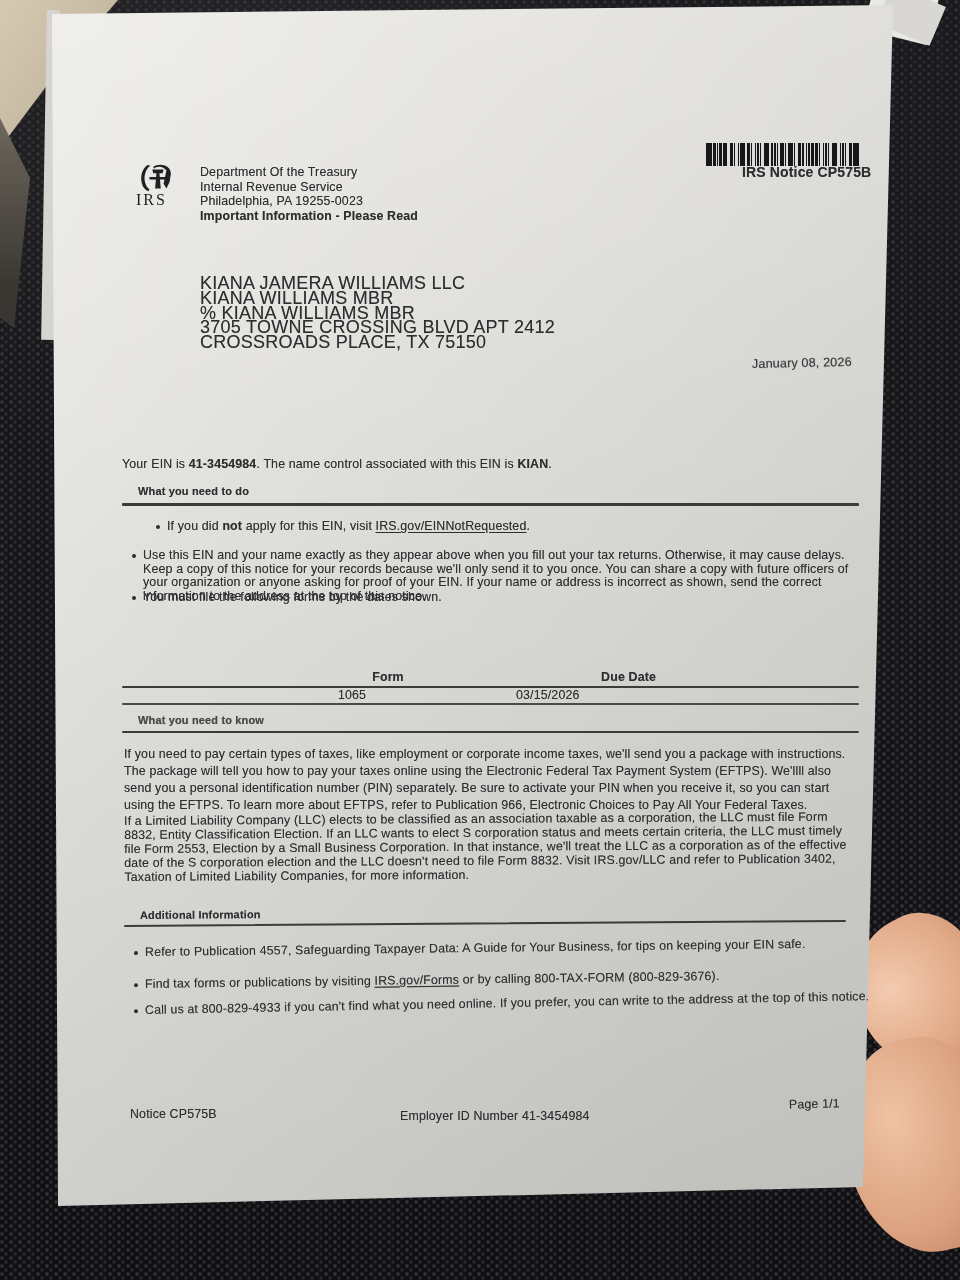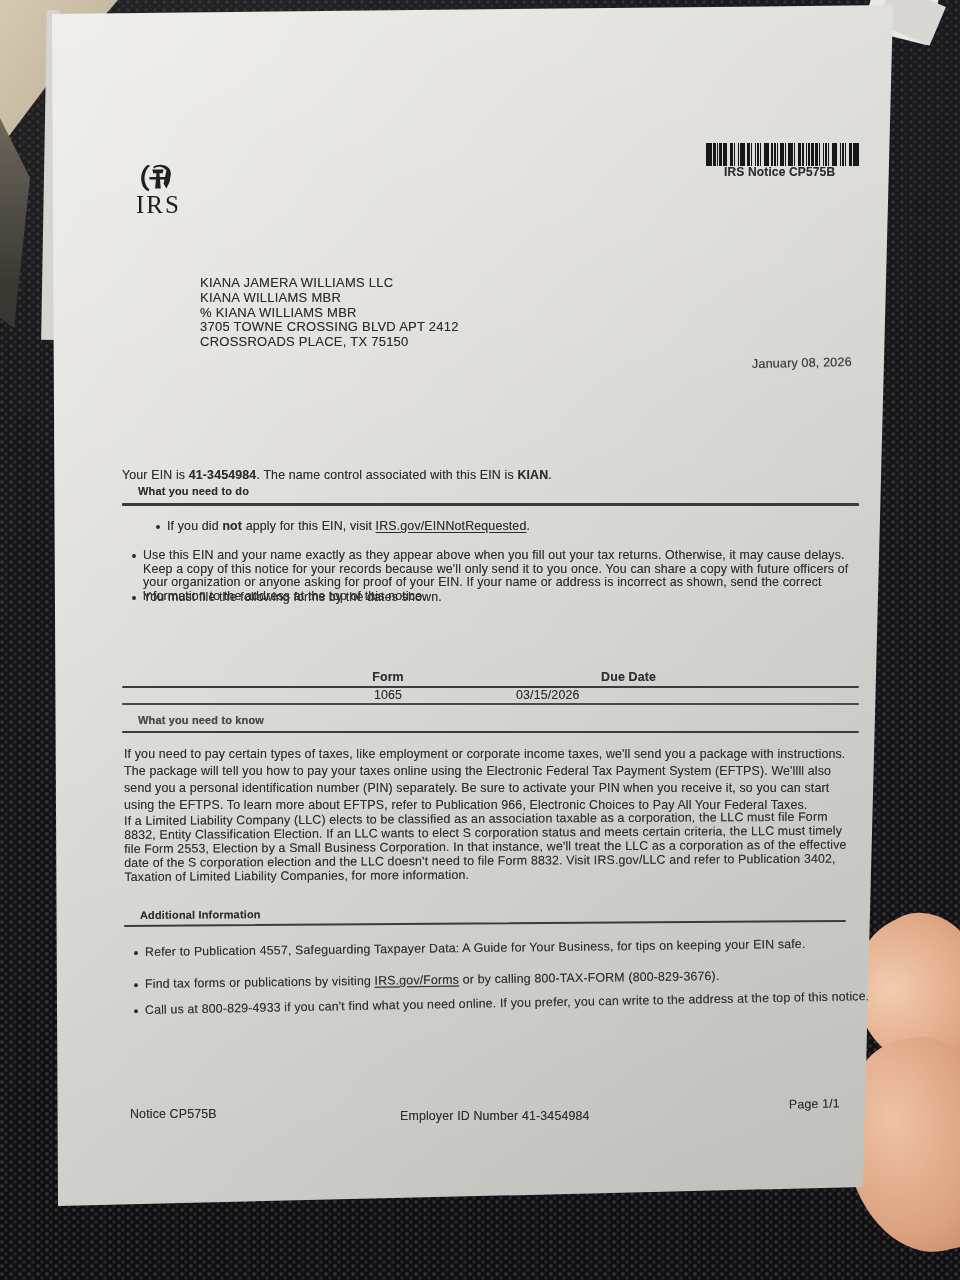--- a/index.html
+++ b/index.html
@@ -43,46 +43,46 @@
   .t{font-size:12.4px;line-height:13.6px;letter-spacing:.15px;text-shadow:0 0 .4px rgba(46,46,48,.45);}
   .bold{font-weight:bold;}
   .nw{white-space:nowrap;}
   .u{text-decoration:underline;text-underline-offset:2px;}
   .rule{height:2px;background:#3b3b3d;border-radius:1px;}
   .heading{font-weight:bold;font-size:11px;white-space:nowrap;margin-left:16px;}
   .bullet{padding-left:0;}
   .bullet::before{content:"";position:absolute;left:-11px;top:5px;width:4px;height:4px;border-radius:50%;background:#2e2e30;}
   
   .logo-mark{left:138px;top:163px;width:38px;height:32px;}
-  .logo-text{left:136px;top:191px;font-family:"Liberation Serif",serif;font-size:25px;letter-spacing:2px;color:#1e1e20;}
+  .logo-text{left:136px;top:191px;font-family:"Liberation Serif",serif;font-size:16px;letter-spacing:2px;color:#1e1e20;}
   .agency{left:200px;top:165px;font-size:12.4px;line-height:14.6px;}
   .agency div{position:static;}
   .barcode{left:706px;top:143px;width:153px;height:23px;background-color:#dcdcd8;
     background-image:
       linear-gradient(90deg,#17171a 0 5px,transparent 5px calc(100% - 5px),#17171a calc(100% - 5px) 100%),
       repeating-linear-gradient(90deg,#17171a 0 2px,transparent 2px 3px,#17171a 3px 4px,transparent 4px 7px,#17171a 7px 10px,transparent 10px 11px,#17171a 11px 12px,transparent 12px 15px,#17171a 15px 16px,transparent 16px 17px),
       repeating-linear-gradient(90deg,transparent 0 5px,#17171a 5px 6px,transparent 6px 13px,#17171a 13px 16px,transparent 16px 19px,#17171a 19px 20px,transparent 20px 23px);}
-  .notice-label{left:724px;top:166px;font-weight:bold;font-size:12px;white-space:nowrap;}
-  .recipient{left:200px;top:276px;font-size:13px;line-height:14.8px;letter-spacing:.25px;}
+  .notice-label{left:742px;top:166px;font-weight:bold;font-size:14px;white-space:nowrap;}
+  .recipient{left:200px;top:276px;font-size:18px;line-height:14.8px;letter-spacing:.25px;}
   .recipient div{position:static;}
   .date{left:752px;top:357px;font-size:12.6px;color:#3a3a3e;transform:rotate(-1.2deg);
     text-shadow:0 0 1px rgba(60,60,60,.55);white-space:nowrap;}
   .title{left:122px;top:424px;font-size:15.8px;font-weight:bold;white-space:nowrap;}
-  .ein-line{left:122px;top:458px;margin-top:11px;}
+  .ein-line{left:122px;top:458px;}
   .ein-line span{position:static;}
   .h-todo{left:122px;top:485px;}
   .rule-todo{left:122px;top:503px;width:737px;height:2.5px;}
   .b1{left:143px;top:520px;margin-left:24px;}
   .b1 span{position:static;}
   .b2{left:143px;top:549px;width:714px;}
   .b3{left:143px;top:591px;}
   .th-form{left:338px;top:671px;width:100px;text-align:center;font-weight:bold;}
   .th-due{left:516px;top:671px;width:140px;text-align:right;font-weight:bold;}
   .rule-t1{left:122px;top:686px;width:737px;height:2px;}
-  .td-form{left:338px;top:689px;width:100px;text-align:center;}
+  .td-form{left:338px;top:689px;width:100px;text-align:left;}
   .td-due{left:516px;top:689px;width:140px;text-align:left;}
   .rule-t2{left:122px;top:703px;width:737px;height:1.5px;background:#4a4a4c;}
   .h-know{left:122px;top:714px;color:#48484b;text-shadow:0 0 .8px rgba(72,72,75,.6);}
   .rule-know{left:122px;top:731px;width:737px;}
   .p1{left:124px;top:746px;width:737px;line-height:17px;}
   .p2{left:124px;top:815px;width:737px;line-height:13.9px;transform:rotate(-.35deg);transform-origin:left top;}
   .h-add{left:124px;top:909px;transform:rotate(-.4deg);transform-origin:left center;}
   .rule-add{left:124px;top:925px;width:722px;transform:rotate(-.4deg);transform-origin:left center;}
   .a1{left:145px;top:946px;transform:rotate(-.7deg);transform-origin:left center;}
   .a2{left:145px;top:978px;transform:rotate(-.8deg);transform-origin:left center;}
@@ -111,20 +111,26 @@
 
     <svg class="logo-mark" viewBox="0 0 40 34">
       <path d="M10 2 C4 6 2 14 4 22 C5 26 8 29 11 30 L12 28 C8 25 6 19 7 13 C8 8 10 5 13 3 Z" fill="#202022"></path>
       <path d="M16 4 C20 1 27 1 31 4 C35 7 36 13 33 17 L30 15 C32 11 31 8 28 6 C24 3 19 4 17 6 Z" fill="#202022"></path>
       <path d="M15 7 L27 7 L26 11 L22.6 11 L24 27 L18 27 L19.4 11 L16 11 Z" fill="#202022"></path>
       <path d="M12 15 h17 v2.6 h-17 z" fill="#202022"></path>
       <path d="M30 8 C34 10 35 16 33 21 L30 27 L27 22 Z" fill="#202022"></path>
     </svg>
     <div class="logo-text">IRS</div>
 
+    <div class="agency t">
+      <div>Department Of the Treasury</div>
+      <div>Internal Revenue Service</div>
+      <div>Philadelphia, PA 19255-0023</div>
+      <div class="bold">Important Information - Please Read</div>
+    </div>
 
     <div class="barcode"></div>
     <div class="notice-label t">IRS Notice CP575B</div>
 
     <div class="recipient t">
       <div>KIANA JAMERA WILLIAMS LLC</div>
       <div>KIANA WILLIAMS MBR</div>
       <div>% KIANA WILLIAMS MBR</div>
       <div>3705 TOWNE CROSSING BLVD APT 2412</div>
       <div>CROSSROADS PLACE, TX 75150</div>

